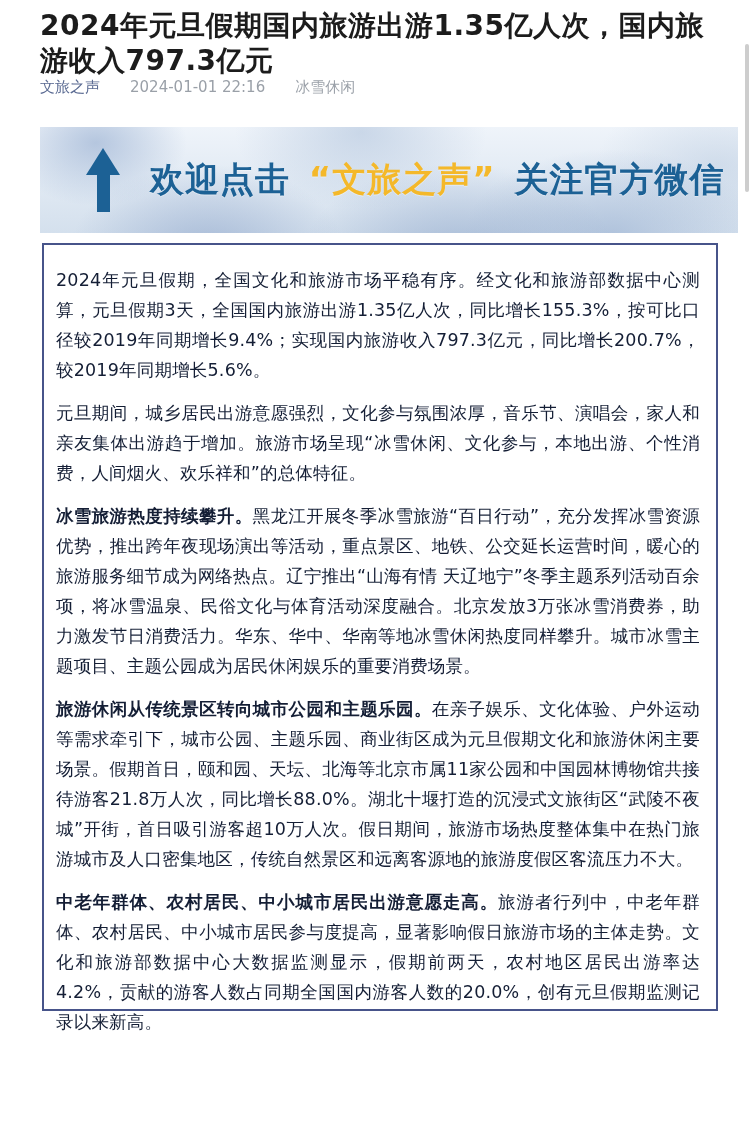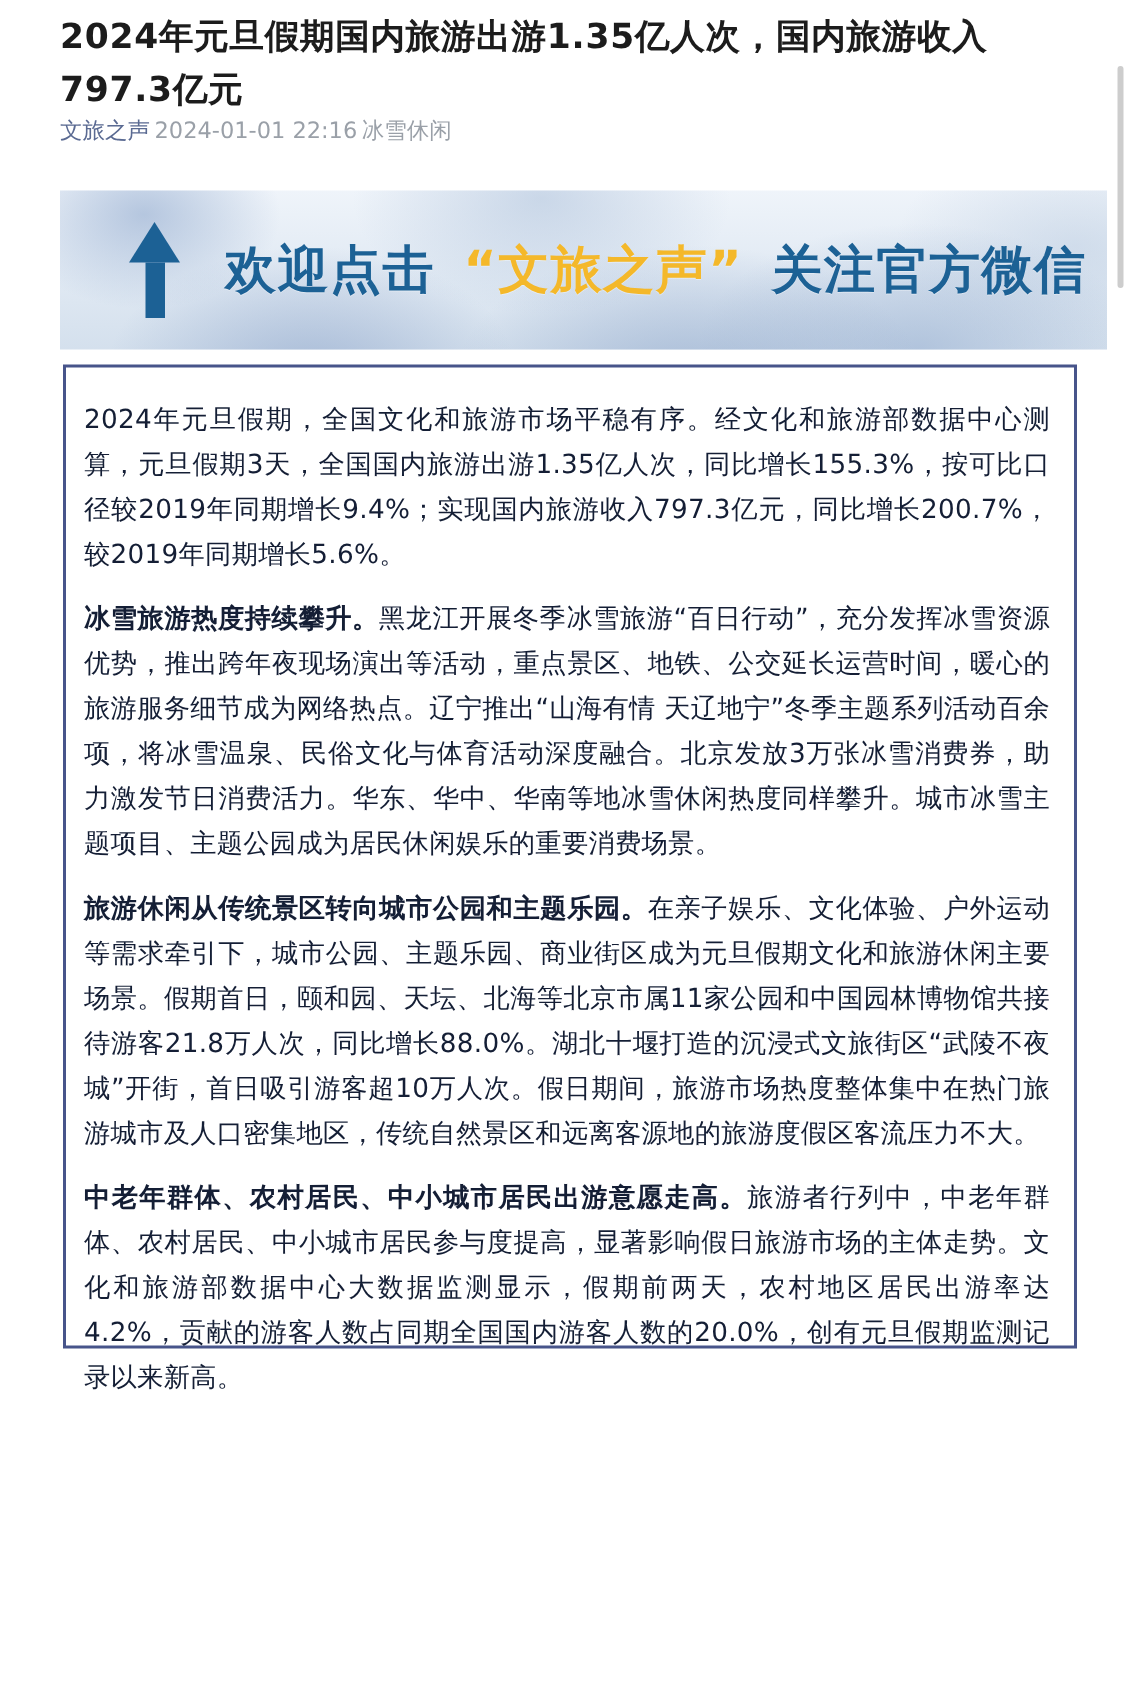--- a/index.html
+++ b/index.html
@@ -16,28 +16,28 @@
     width:750px;height:1129px;
     position:relative;
     font-family:"DejaVu Sans","Liberation Sans",sans-serif;
     overflow:hidden;
   }
   .page{position:relative;width:750px;height:1129px;background:#fff;}
 
   
   .title{
     position:absolute;left:40px;top:8px;width:676px;
-    font-size:23px;line-height:35px;font-weight:bold;color:#1c1c1c;
+    font-size:28px;line-height:35px;font-weight:bold;color:#1c1c1c;
     letter-spacing:0.5px;
   }
 
   
   .byline{
     position:absolute;left:40px;top:77px;width:670px;
-    display:flex;align-items:center;gap:3px;
+    display:flex;align-items:center;gap:30px;
     font-size:15px;line-height:20px;
   }
   .byline .account{color:var(--account-blue);cursor:pointer;}
   .byline .meta{color:var(--meta-gray);}
 
   
   .banner{
     position:absolute;left:40px;top:127px;width:698px;height:106px;
     display:flex;align-items:center;
     padding-left:46px;
@@ -59,21 +59,21 @@
     margin-left:30px;
     font-weight:bold;font-size:34px;letter-spacing:1px;
     white-space:nowrap;
     text-shadow:0 1px 0 rgba(255,255,255,.35);
   }
   .banner-text .seg-blue{color:var(--banner-blue);}
   .banner-text .seg-gold{color:var(--banner-gold);margin:0 6px;}
 
   
   .content-box{
-    position:absolute;left:42px;top:243px;width:676px;height:656px;
+    position:absolute;left:42px;top:243px;width:676px;height:768px;
     border:2px solid var(--box-border);
     background:#fff;
     padding:20px 16px 12px 12px;
   }
   .para{
     font-size:17.5px;line-height:30px;color:var(--body-text);
     margin-bottom:13px;
     text-align:justify;
     letter-spacing:0.2px;
   }
@@ -106,20 +106,21 @@
     </div>
     <div class="banner-text">
       <span class="seg-blue">欢迎点击</span>
       <span class="seg-gold">“文旅之声”</span>
       <span class="seg-blue">关注官方微信</span>
     </div>
   </div>
 
   <div class="content-box">
     <p class="para"><strong></strong><span>2024年元旦假期，全国文化和旅游市场平稳有序。经文化和旅游部数据中心测算，元旦假期3天，全国国内旅游出游1.35亿人次，同比增长155.3%，按可比口径较2019年同期增长9.4%；实现国内旅游收入797.3亿元，同比增长200.7%，较2019年同期增长5.6%。</span></p>
+    <p class="para"><strong></strong><span>元旦期间，城乡居民出游意愿强烈，文化参与氛围浓厚，音乐节、演唱会，家人和亲友集体出游趋于增加。旅游市场呈现“冰雪休闲、文化参与，本地出游、个性消费，人间烟火、欢乐祥和”的总体特征。</span></p>
     <p class="para"><strong>冰雪旅游热度持续攀升。</strong><span>黑龙江开展冬季冰雪旅游“百日行动”，充分发挥冰雪资源优势，推出跨年夜现场演出等活动，重点景区、地铁、公交延长运营时间，暖心的旅游服务细节成为网络热点。辽宁推出“山海有情 天辽地宁”冬季主题系列活动百余项，将冰雪温泉、民俗文化与体育活动深度融合。北京发放3万张冰雪消费券，助力激发节日消费活力。华东、华中、华南等地冰雪休闲热度同样攀升。城市冰雪主题项目、主题公园成为居民休闲娱乐的重要消费场景。</span></p>
     <p class="para"><strong>旅游休闲从传统景区转向城市公园和主题乐园。</strong><span>在亲子娱乐、文化体验、户外运动等需求牵引下，城市公园、主题乐园、商业街区成为元旦假期文化和旅游休闲主要场景。假期首日，颐和园、天坛、北海等北京市属11家公园和中国园林博物馆共接待游客21.8万人次，同比增长88.0%。湖北十堰打造的沉浸式文旅街区“武陵不夜城”开街，首日吸引游客超10万人次。假日期间，旅游市场热度整体集中在热门旅游城市及人口密集地区，传统自然景区和远离客源地的旅游度假区客流压力不大。</span></p>
     <p class="para"><strong>中老年群体、农村居民、中小城市居民出游意愿走高。</strong><span>旅游者行列中，中老年群体、农村居民、中小城市居民参与度提高，显著影响假日旅游市场的主体走势。文化和旅游部数据中心大数据监测显示，假期前两天，农村地区居民出游率达4.2%，贡献的游客人数占同期全国国内游客人数的20.0%，创有元旦假期监测记录以来新高。</span></p>
   </div>
 
   <div class="scrollbar-thumb"></div>
 
 </div>
 
 </body></html>

